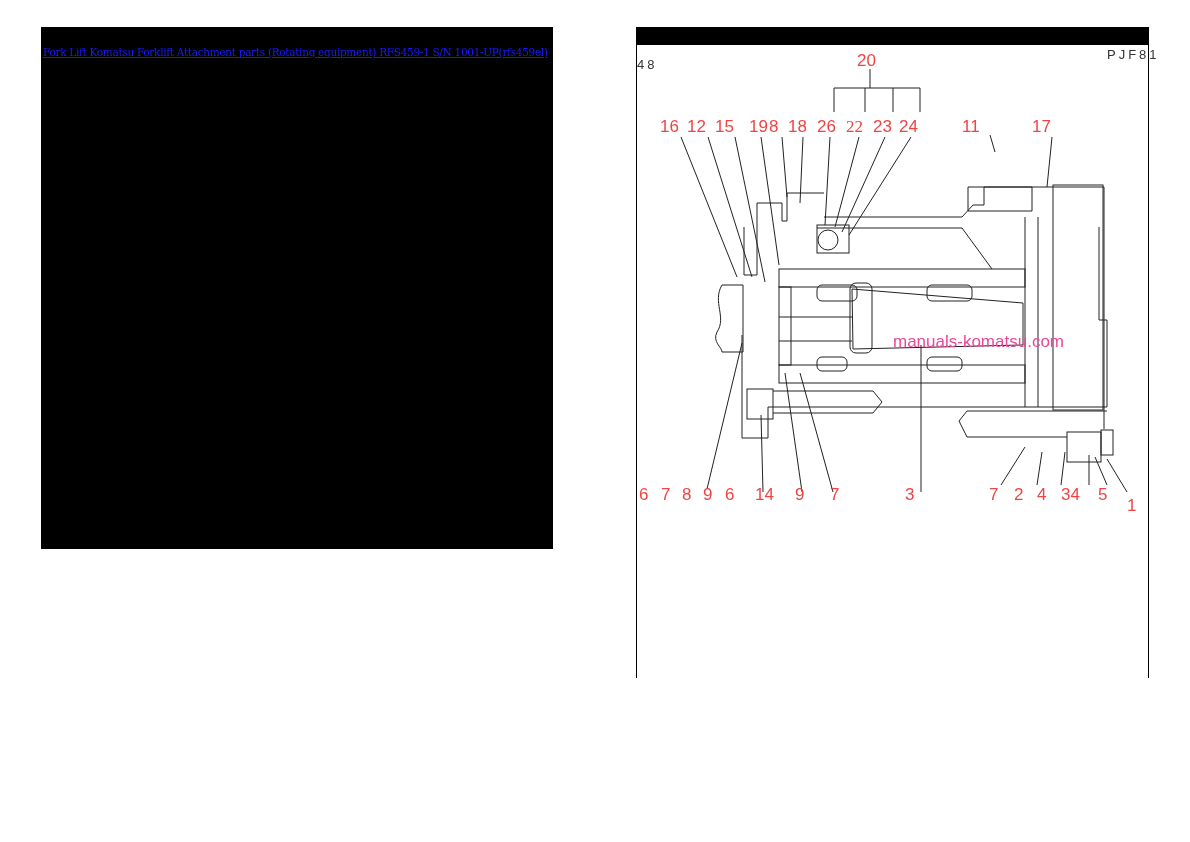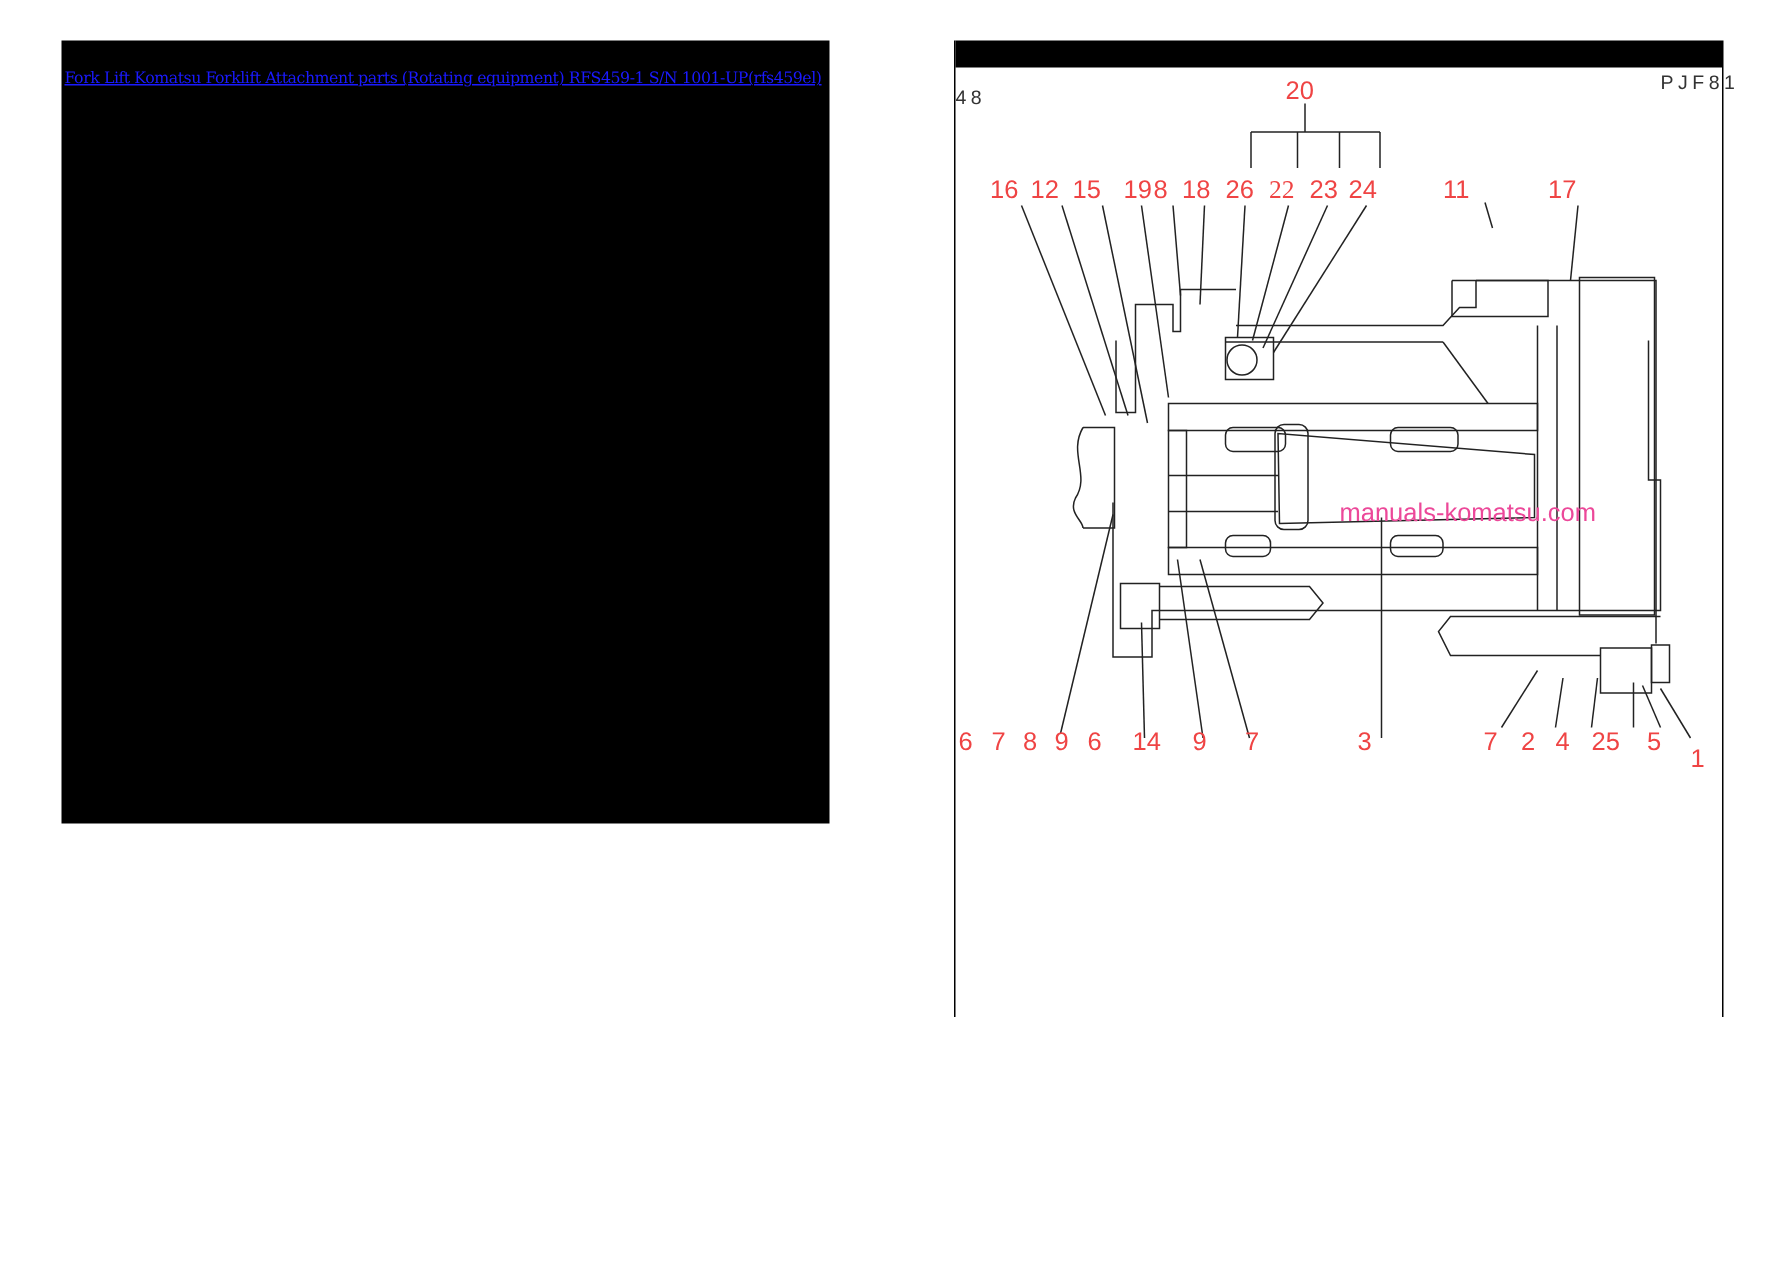--- a/index.html
+++ b/index.html
@@ -121,16 +121,16 @@
   <span class="lbl" style="left:45px;top:459px;">8</span>
   <span class="lbl" style="left:66px;top:459px;">9</span>
   <span class="lbl" style="left:88px;top:459px;">6</span>
   <span class="lbl" style="left:118px;top:459px;">14</span>
   <span class="lbl" style="left:158px;top:459px;">9</span>
   <span class="lbl" style="left:193px;top:459px;">7</span>
   <span class="lbl" style="left:268px;top:459px;">3</span>
   <span class="lbl" style="left:352px;top:459px;">7</span>
   <span class="lbl" style="left:377px;top:459px;">2</span>
   <span class="lbl" style="left:400px;top:459px;">4</span>
-  <span class="lbl" style="left:424px;top:459px;">25</span>
+  <span class="lbl" style="left:424px;top:459px;">34</span>
   <span class="lbl" style="left:461px;top:459px;">5</span>
   <span class="lbl" style="left:490px;top:470px;">1</span>
 </div>
 
 </body></html>

